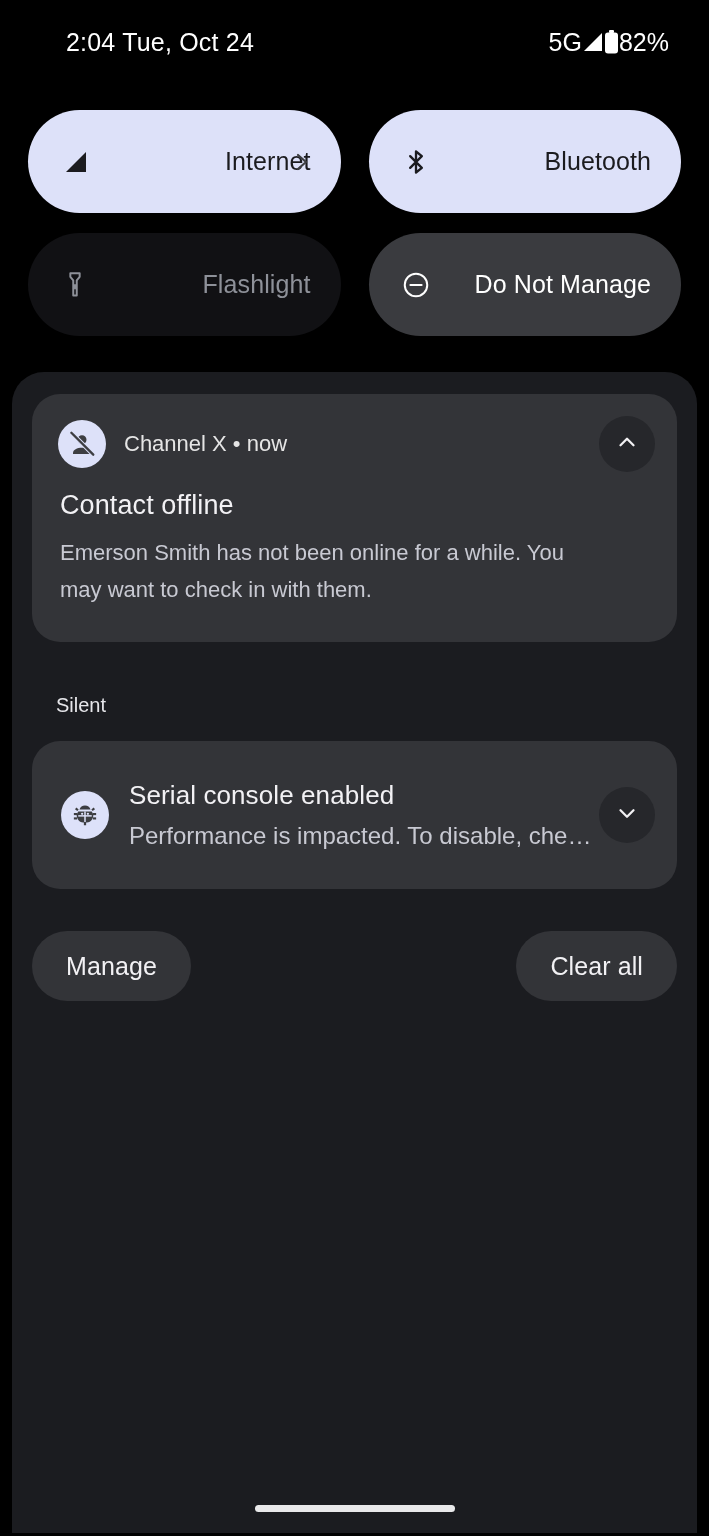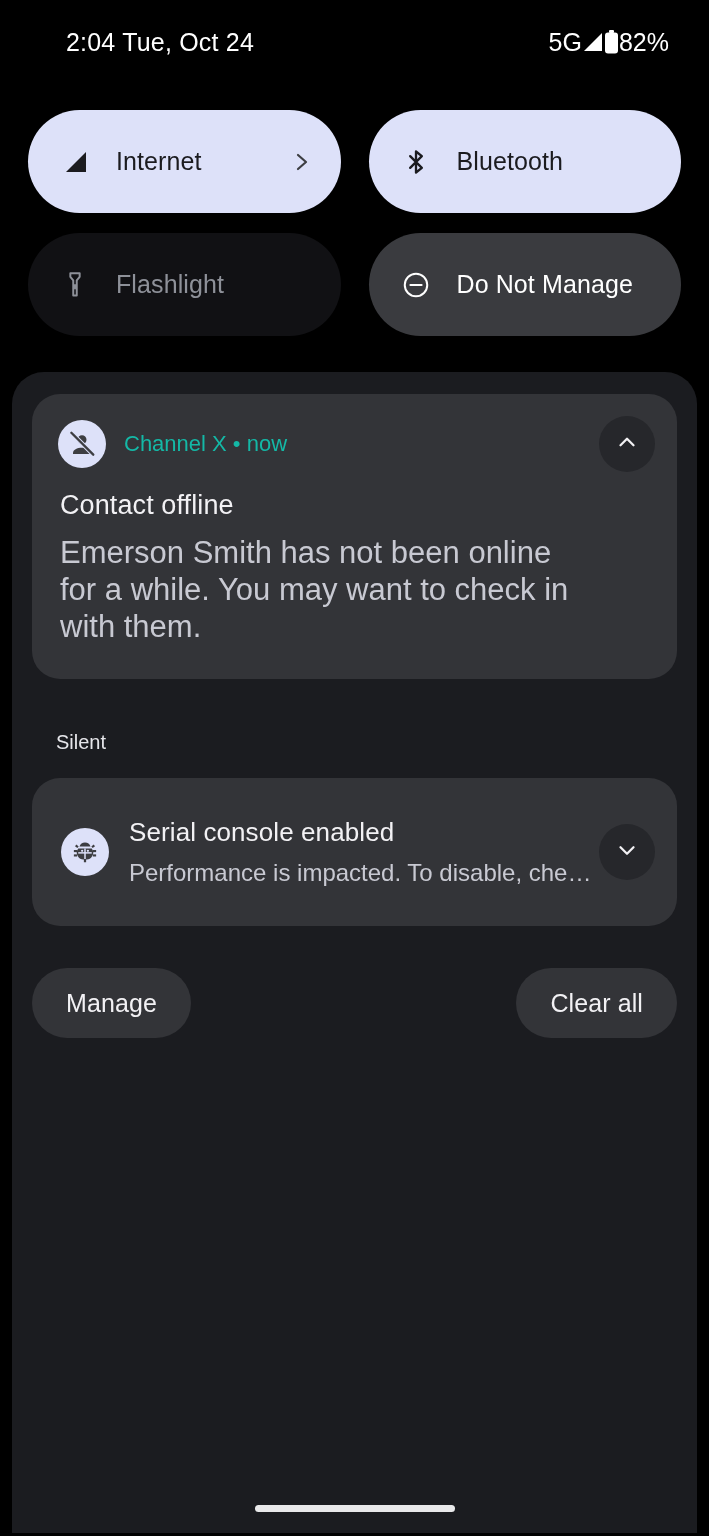--- a/index.html
+++ b/index.html
@@ -66,20 +66,21 @@
   }
   .tile {
     height: 103px;
     border-radius: 52px;
     display: flex;
     align-items: center;
     padding: 0 30px;
     box-sizing: border-box;
     position: relative;
     cursor: pointer;
+    justify-content: space-between;
   }
   .tile.active {
     background: #dde1f9;
     color: #1b1b1f;
   }
   .tile.inactive-dark {
     background: #111114;
     color: #8e9199;
   }
   .tile.inactive-gray {
@@ -147,21 +148,21 @@
     flex: 0 0 48px;
     border-radius: 50%;
     background: #dde1f9;
     display: flex;
     align-items: center;
     justify-content: center;
   }
   .notif-avatar svg { display: block; }
   .notif-meta {
     font-size: 22px;
-    color: #14b8a6;
+    color: #e5e5e5;
     white-space: nowrap;
   }
   .expand-btn {
     position: absolute;
     width: 56px;
     height: 56px;
     border-radius: 50%;
     background: #26272b;
     display: flex;
     align-items: center;
@@ -172,21 +173,21 @@
   .notif-title {
     margin-top: 22px;
     margin-left: 2px;
     font-size: 27px;
     color: #f2f1f4;
     letter-spacing: 0.1px;
   }
   .notif-body {
     margin-top: 13px;
     margin-left: 2px;
-    font-size: 31px;
+    font-size: 22px;
     line-height: 37px;
     color: #c8c9d2;
     max-width: 520px;
   }
 
   .section-label {
     margin: 52px 0 24px 44px;
     font-size: 20px;
     color: #e6e6ea;
   }

